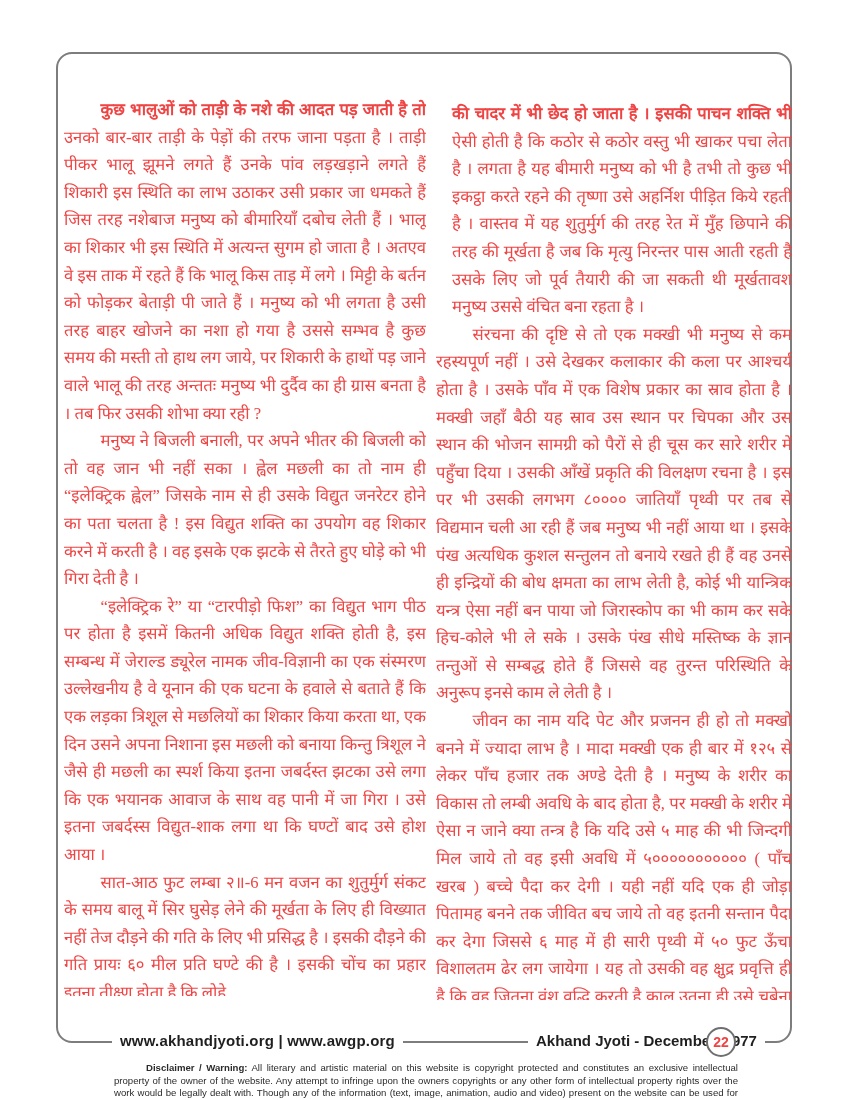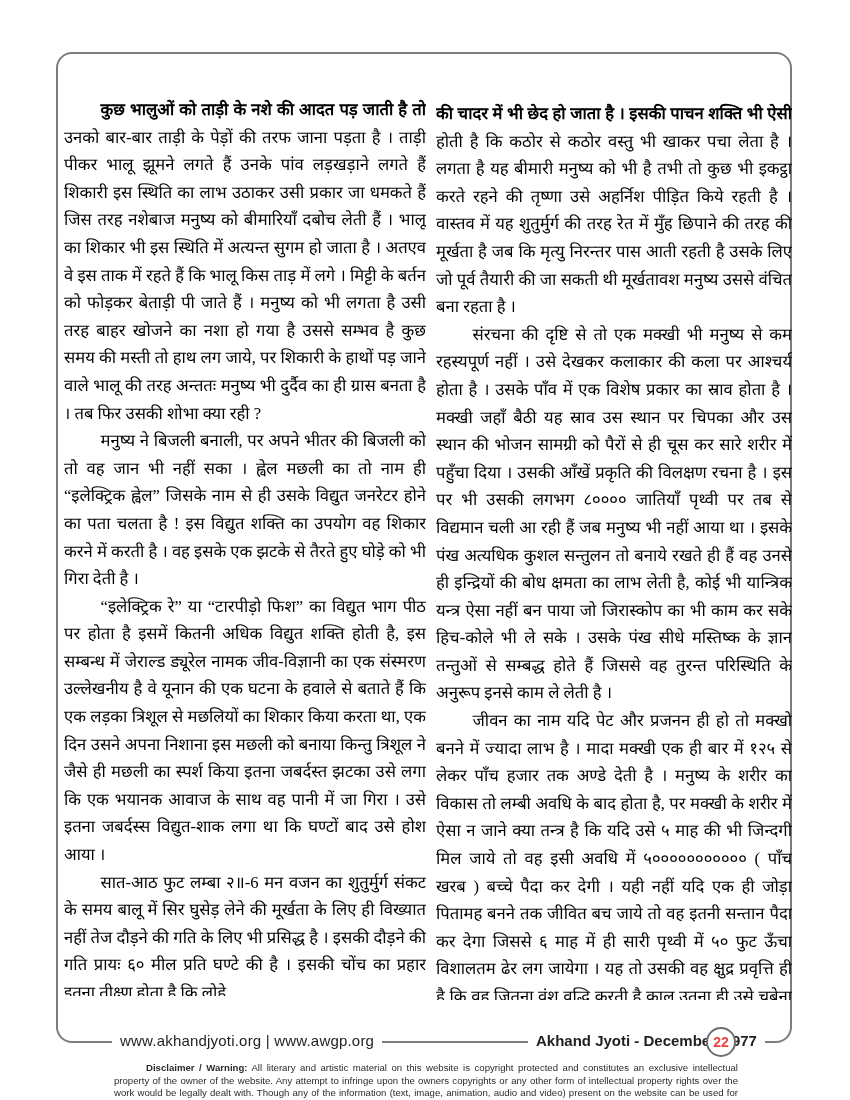--- a/index.html
+++ b/index.html
@@ -28,42 +28,42 @@
     border-radius: 16px;
     box-sizing: border-box;
     background: #ffffff;
   }
   .column {
     position: absolute;
     top: 96px;
     width: 362px;
     height: 900px;
     overflow: hidden;
-    color: #000000;
+    color: #ef4444;
     font-size: 16.6px;
     line-height: 27.6px;
     text-align: justify;
   }
   .column.left  { left: 64px; }
   .column.right { left: 436px; width: 356px; top: 100px; }
   .column p {
     margin: 0;
     text-indent: 2.2em;
   }
-  .column p.no-indent { text-indent: 0; }
+  .column p.no-indent { text-indent: 0; margin-left: 16px; }
   .column p.lead-bold::first-line { font-weight: bold; }
   
   .footer-links {
     position: absolute;
     left: 112px;
     top: 1032px;
     background: #ffffff;
     padding: 0 8px;
     font-family: "Liberation Sans", sans-serif;
-    font-weight: normal;
+    font-weight: bold;
     font-size: 15px;
     color: #1f1f1f;
     letter-spacing: 0.2px;
   }
   .footer-pub {
     position: absolute;
     left: 528px;
     top: 1032px;
     background: #ffffff;
     padding: 0 8px;

